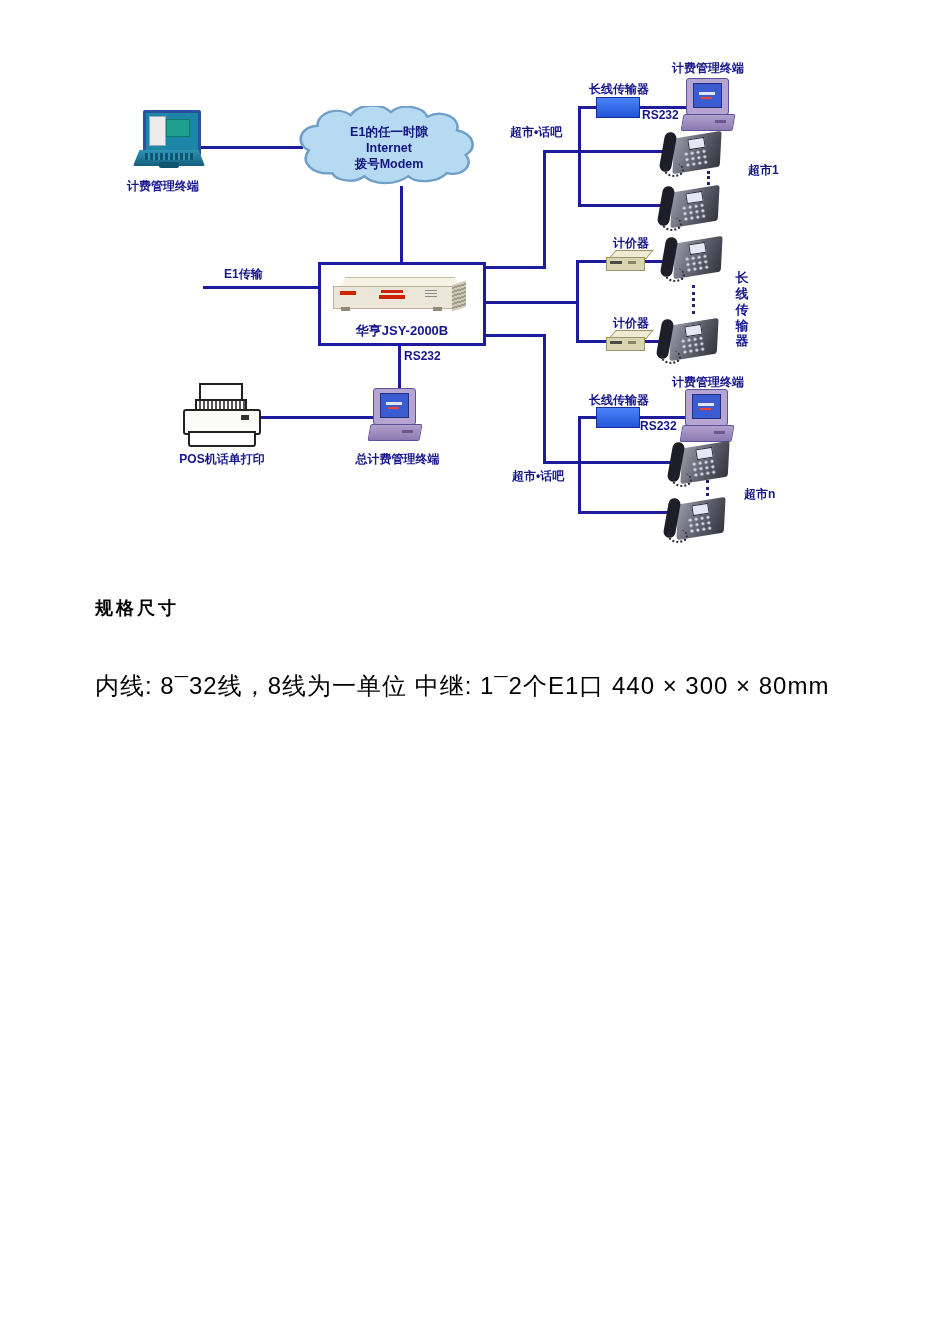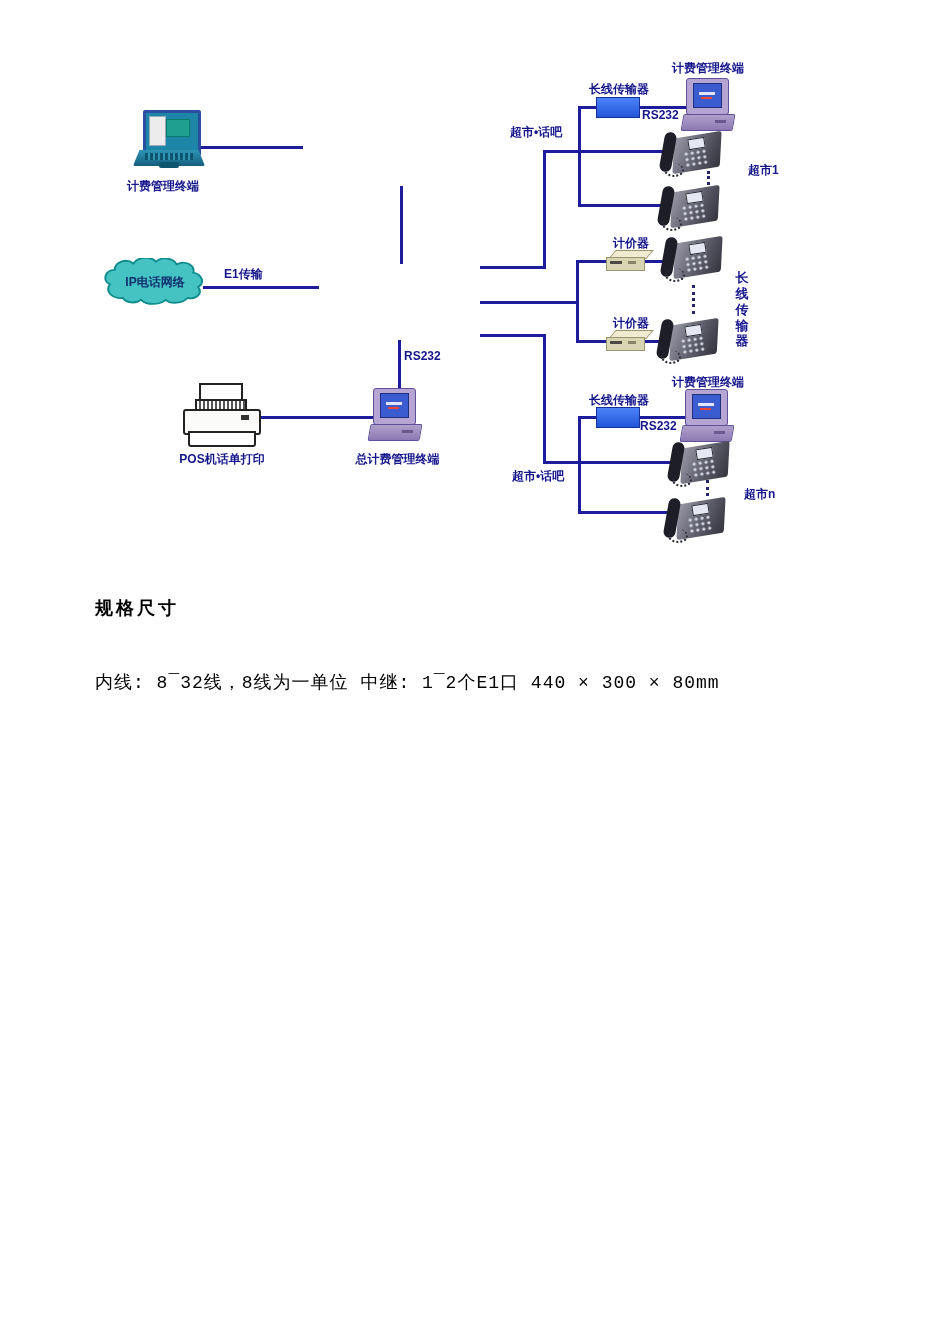--- a/index.html
+++ b/index.html
@@ -108,22 +108,22 @@
   .meter .slot{position:absolute;left:4px;top:11px;width:12px;height:3px;background:#4a4a42;}
   .meter .dot{position:absolute;left:22px;top:11px;width:8px;height:3px;background:#8a8468;}
 
   
   .xmit{position:absolute;width:42px;height:19px;background:linear-gradient(#4b82f8,#2356d8);
         border:1px solid #16309a;z-index:2;}
 
   
   .spec-heading{position:absolute;left:95px;top:596px;font-family:Liberation Mono, monospace;
                 font-weight:bold;font-size:18px;color:#000;letter-spacing:3px;}
-  .spec-line{position:absolute;left:95px;top:670px;font-family:Liberation Mono, monospace;
-             font-size:18px;color:#000;letter-spacing:1px;white-space:nowrap;}
+  .spec-line{position:absolute;left:95px;top:670px;font-family:Liberation Sans, sans-serif;
+             font-size:24px;color:#000;letter-spacing:1px;white-space:nowrap;}
 </style>
 </head>
 <body>
 
 <div id="page">
   <div class="diagram">
 
     <div class="ln h" style="left:190px;top:146px;width:113px"></div>
     <div class="ln v" style="left:400px;top:186px;height:78px"></div>
     <div class="ln h" style="left:203px;top:286px;width:116px"></div>
@@ -159,31 +159,47 @@
       <div class="scr">
         <div class="win"></div>
         <div class="win2"></div>
       </div>
       <div class="base"></div>
       <div class="kbd"></div>
       <div class="pad"></div>
     </div>
     <div class="lbl center" style="left:103px;top:180px;width:120px">计费管理终端</div>
 
-
-    <div class="cloud-wrap" style="left:101px;top:258px;width:108px;height:50px">
+    <div class="cloud-wrap" style="left:293px;top:106px;width:192px;height:84px">
       <svg viewBox="0 0 220 110" preserveAspectRatio="none">
-        <path d="M45 88 C22 90 8 74 18 58 C2 50 8 26 28 26 C28 8 52 0 66 12 C76 -4 102 -4 112 8 C124 -4 148 0 154 14 C172 4 192 16 188 32 C206 36 212 54 198 64 C208 78 194 92 176 88 C166 100 142 102 132 92 C118 104 92 104 82 92 C70 102 50 98 45 88 Z" fill="#45c2c2" stroke="#0f8d8d" stroke-width="4"></path>
+        <path d="M45 88 C22 90 8 74 18 58 C2 50 8 26 28 26 C28 8 52 0 66 12 C76 -4 102 -4 112 8 C124 -4 148 0 154 14 C172 4 192 16 188 32 C206 36 212 54 198 64 C208 78 194 92 176 88 C166 100 142 102 132 92 C118 104 92 104 82 92 C70 102 50 98 45 88 Z" fill="#b5daf2" stroke="#6f9fc8" stroke-width="3"></path>
       </svg>
-      <div class="cloud-text" style="font-size:12px;color:#103070">
-        <div>IP电话网络</div>
-      </div>
-    </div>
+      <div class="cloud-text">
+        <div>E1的任一时隙</div>
+        <div>Internet</div>
+        <div>拨号Modem</div>
+      </div>
+    </div>
+
     <div class="lbl" style="left:224px;top:268px">E1传输</div>
 
+    <div class="pbx-box">
+      <div class="pbx-dev">
+        <div class="top"></div>
+        <div class="front"></div>
+        <div class="side"></div>
+        <div class="m1"></div>
+        <div class="m2"></div>
+        <div class="m3"></div>
+        <div class="m4"></div>
+        <div class="f1"></div>
+        <div class="f2"></div>
+      </div>
+      <div class="pbx-label">华亨JSY-2000B</div>
+    </div>
     <div class="lbl" style="left:404px;top:350px">RS232</div>
 
     <div class="printer" style="left:183px;top:383px">
       <div class="paper"></div>
       <div class="stripes"></div>
       <div class="body"></div>
       <div class="btn"></div>
       <div class="tray"></div>
     </div>
     <div class="lbl center" style="left:162px;top:453px;width:120px">POS机话单打印</div>

